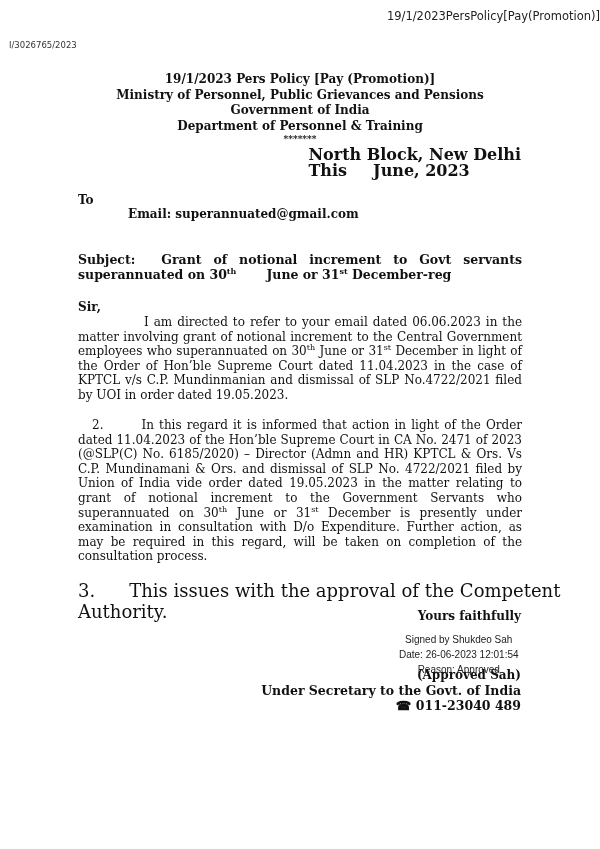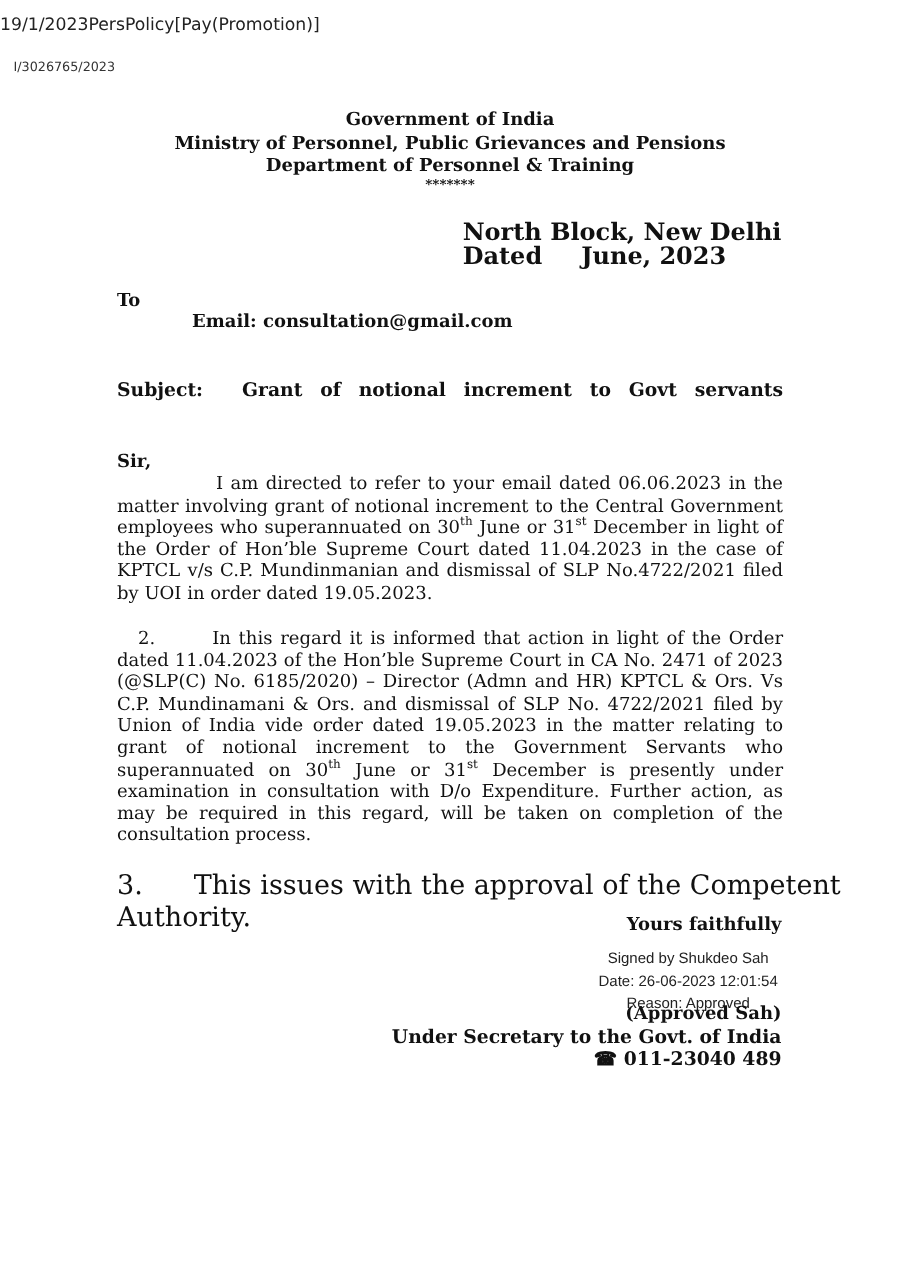--- a/index.html
+++ b/index.html
@@ -2,56 +2,58 @@
 <html><head>
 <meta charset="utf-8">
 <style>
   html, body { margin: 0; padding: 0; background: #ffffff; }
   body { width: 600px; height: 849px; position: relative; overflow: hidden; color: #111; }
   .abs { position: absolute; }
   .sans { font-family: "DejaVu Sans", sans-serif; }
   .serif { font-family: "DejaVu Serif", serif; }
   .lib { font-family: "Liberation Sans", sans-serif; }
   .b { font-weight: bold; }
-  .hdr-top { left: 0; width: 600px; top: 9px; text-align: left; font-size: 11.5px; color: #222; }
+  .hdr-top { left: 0; width: 600px; top: 9px; text-align: right; font-size: 11.5px; color: #222; }
   .ref { left: 9px; top: 40px; font-size: 8.5px; color: #333; }
   .center-block { left: 60px; width: 480px; text-align: center; font-size: 12px; line-height: 15.5px; }
   .right-addr { right: 79px; text-align: left; font-size: 16px; line-height: 16px; }
   .para { left: 78px; width: 444px; font-size: 12px; line-height: 14.6px; text-align: justify; }
   sup { font-size: 8px; line-height: 0; vertical-align: 5px; }
   .sig { left: 399px; font-size: 10px; line-height: 15px; color: #222; text-align: center; }
 </style>
 </head>
 <body>
 
 <div class="abs sans hdr-top">19/1/2023PersPolicy[Pay(Promotion)]</div>
 <div class="abs sans ref">I/3026765/2023</div>
 
 <div class="abs serif b center-block" style="top:72px;">
+  <div>19/1/2023 Pers Policy [Pay (Promotion)]</div>
+  <div>Ministry of Personnel, Public Grievances and Pensions</div>
   <div>Government of India</div>
-  <div>Ministry of Personnel, Public Grievances and Pensions</div>
   <div>Department of Personnel &amp; Training</div>
   <div style="font-size:9px; line-height:10px;">*******</div>
 </div>
 
 <div class="abs serif b right-addr" style="top:147px;">
   <div>North Block, New Delhi</div>
-  <div><span>Dated</span><span style="display:inline-block;width:26px;"></span><span>June, 2023</span></div>
+  <div><span>This</span><span style="display:inline-block;width:26px;"></span><span>June, 2023</span></div>
 </div>
 
 <div class="abs serif b" style="left:78px; top:193px; font-size:12px;">To</div>
 <div class="abs serif b" style="left:123px; top:207px; font-size:12px; line-height:15px;">
-  <div style="padding-left:5px;"><span>Email:</span> <span>consultation@gmail.com</span></div>
+  <div style="padding-left:5px;"><span>Email:</span> <span>superannuated@gmail.com</span></div>
 </div>
 
 <div class="abs serif b" style="left:78px; top:252px; width:444px; font-size:12.5px; line-height:15px;">
   <div style="display:flex; justify-content:space-between;">
     <span>Subject:</span>
     <span style="flex:1; margin-left:26px; text-align:justify; text-align-last:justify;">Grant of notional increment to Govt servants</span>
   </div>
+  <div><span>superannuated on 30</span><sup>th</sup><span style="display:inline-block;width:30px;"></span><span>June or 31</span><sup>st</sup><span> December-reg</span></div>
 </div>
 
 <div class="abs serif b" style="left:78px; top:300px; font-size:12px;">Sir,</div>
 
 <div class="abs serif para" style="top:315px; text-indent:66px;"><span>I am directed to refer to your email dated 06.06.2023 in the matter involving  grant of notional increment to the Central Government employees who superannuated on 30</span><sup>th</sup><span> June or 31</span><sup>st</sup><span> December in light of the Order of Hon’ble Supreme Court dated 11.04.2023 in the case of KPTCL v/s C.P. Mundinmanian and dismissal of SLP No.4722/2021 filed by UOI in order dated 19.05.2023.</span></div>
 
 <div class="abs serif para" style="top:418px; text-indent:14px;"><span>2.</span><span style="display:inline-block;width:38px;"></span><span>In this regard it is informed that action in light of the Order dated 11.04.2023 of the Hon’ble Supreme Court in CA No. 2471 of 2023 (@SLP(C) No. 6185/2020) – Director (Admn and HR) KPTCL &amp; Ors. Vs C.P. Mundinamani &amp; Ors. and dismissal of SLP No. 4722/2021 filed by Union of India vide order dated 19.05.2023 in the matter relating to grant of notional increment to the Government Servants who superannuated on 30</span><sup>th</sup><span> June or 31</span><sup>st</sup><span> December is presently under examination in consultation with D/o Expenditure.  Further action, as may be required in this regard, will be taken on completion of the consultation process.</span></div>
 
 <div class="abs serif" style="left:78px; top:580px; font-size:18px;"><span>3.</span><span style="display:inline-block;width:34px;"></span><span>This issues with the approval of the Competent Authority.</span></div>
 

